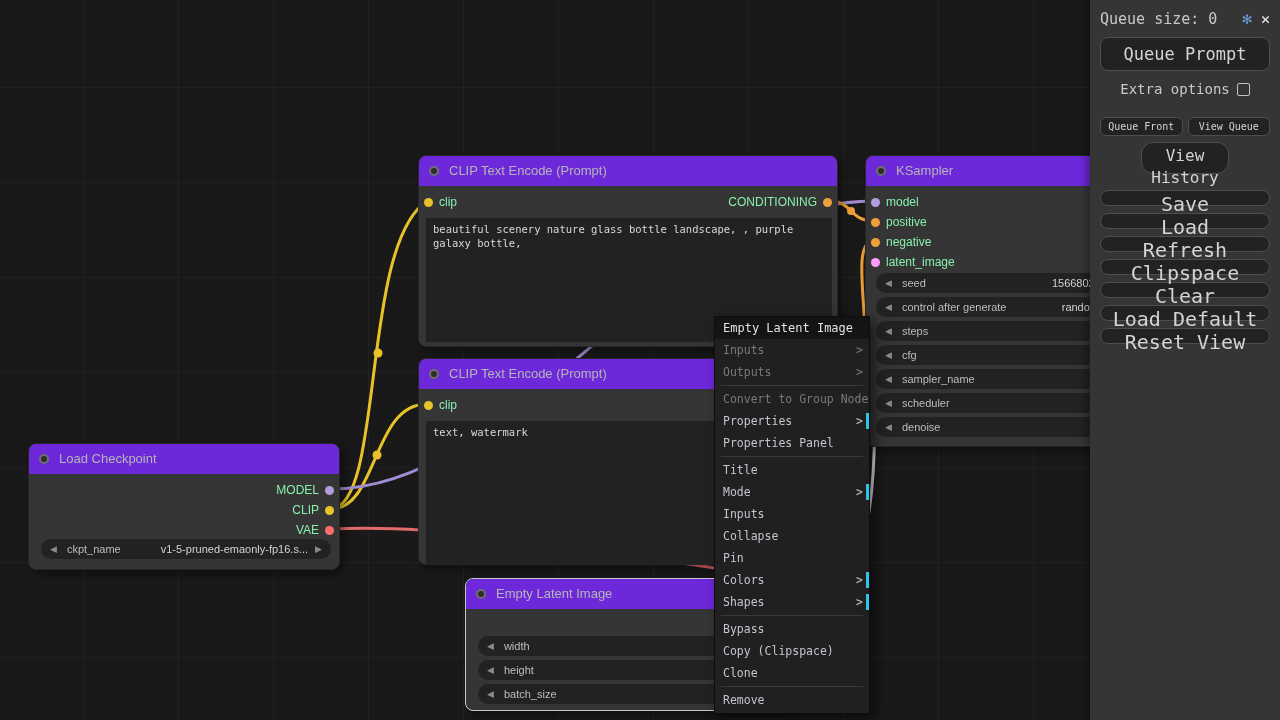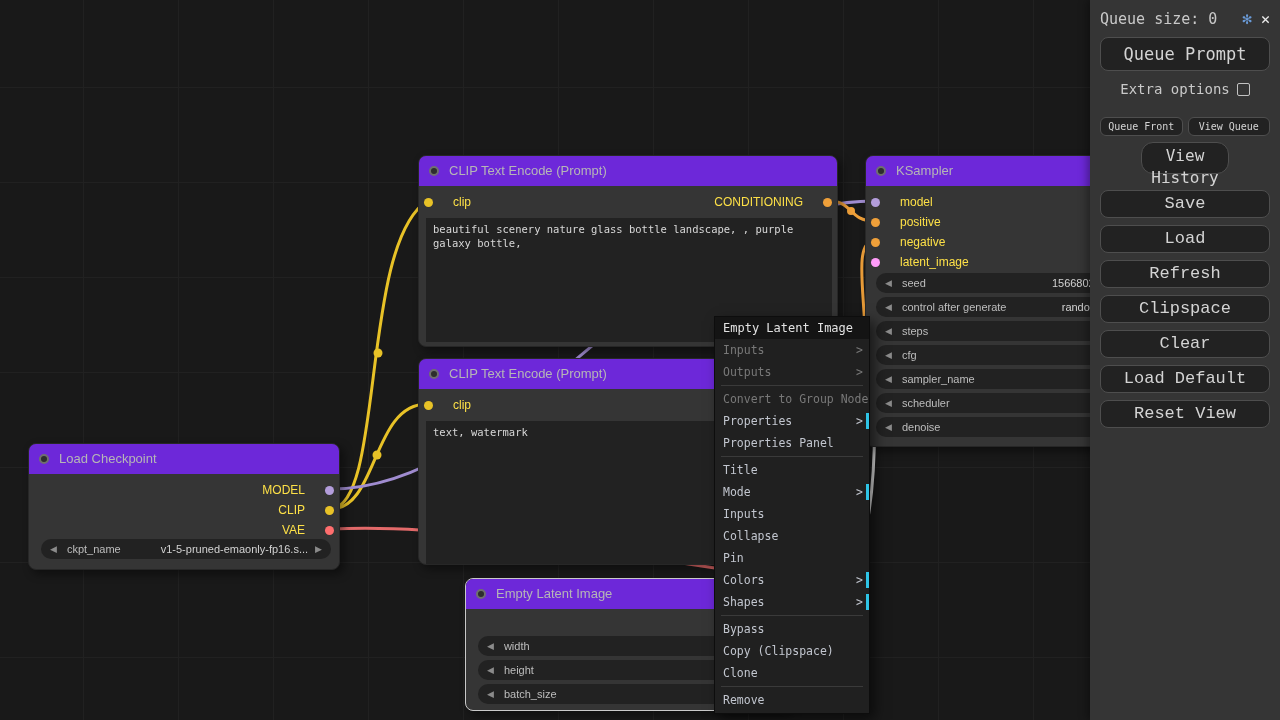--- a/index.html
+++ b/index.html
@@ -16,22 +16,22 @@
   svg.wires { position:absolute; inset:0; z-index:1; pointer-events:none; }
 
   
   .node { position:absolute; z-index:2; background:#353535; border-radius:8px;
     border:1px solid #272727; box-shadow:4px 4px 10px rgba(0,0,0,.45); overflow:hidden; }
   .node.selected { border:1px solid #c9c9c9; }
   .node-title { height:30px; background:#6d28d9; color:#b6b6b6; font-size:13px;
     line-height:30px; padding-left:30px; white-space:nowrap; overflow:hidden; }
   .collapse-dot { position:absolute; left:10px; top:10px; width:10px; height:10px;
     border:2px solid #6f6f6f; border-radius:50%; background:#2d2d2d; }
-  .row { position:absolute; height:20px; display:flex; align-items:center; gap:20px;
-    font-size:12px; color:#fde047; white-space:nowrap; }
+  .row { position:absolute; height:20px; display:flex; align-items:center; gap:6px;
+    font-size:12px; color:#86efac; white-space:nowrap; }
   .dot { width:9px; height:9px; border-radius:50%; flex:0 0 auto; }
   .textbox { position:absolute; background:#222222; border-radius:0; color:#d8d8d8;
     font-family:"DejaVu Sans Mono", monospace; font-size:10.5px; line-height:1.3;
     padding:5px 7px; overflow:hidden; }
   .widget { position:absolute; height:20px; background:#222222; border-radius:10px;
     display:flex; align-items:center; font-size:11px; color:#bdbdbd;
     padding:0 9px; white-space:nowrap; overflow:hidden; }
   .wa { color:#8b8b8b; font-size:9px; flex:0 0 auto; }
   .wl { margin:0 10px; }
   .wv { margin-left:auto; margin-right:7px; color:#d2d2d2; }
@@ -63,21 +63,21 @@
     text-align:center; cursor:pointer; }
   .btn-queue { height:34px; font-size:17px; margin:9px 0 10px; }
   .extra { display:flex; align-items:center; justify-content:center; gap:7px;
     font-size:14px; margin-bottom:20px; }
   .checkbox { width:13px; height:13px; border:1.5px solid #c2c2c2; border-radius:2px;
     background:transparent; }
   .sb-smallrow { display:flex; gap:5px; margin-bottom:6px; }
   .btn-small { height:19px; font-size:10px; border-radius:6px; flex:1; line-height:16px; }
   .btn-history { width:88px; height:32px; font-size:16px; margin:0 auto 16px;
     border-radius:12px; line-height:1.35; padding-top:2px; }
-  .btn-main { height:28px; font-size:17px; margin-top:7px; line-height:26px;font-family:Liberation Mono, monospace; }
+  .btn-main { height:16px; font-size:20px; margin-top:7px; line-height:26px; }
 </style>
 </head>
 <body>
 
 <div class="canvas"></div>
 
 <svg class="wires" width="1280" height="720">
   <path d="M331,509 C385,505 360,245 427,201" stroke="#e8c227" stroke-width="3" fill="none" stroke-linecap="round"></path>
   <path d="M331,509 C378,509 372,404 427,404" stroke="#e8c227" stroke-width="3" fill="none" stroke-linecap="round"></path>
   <path d="M331,489 C520,489 660,201 874,201" stroke="#a08cd0" stroke-width="3" fill="none" stroke-linecap="round"></path>

